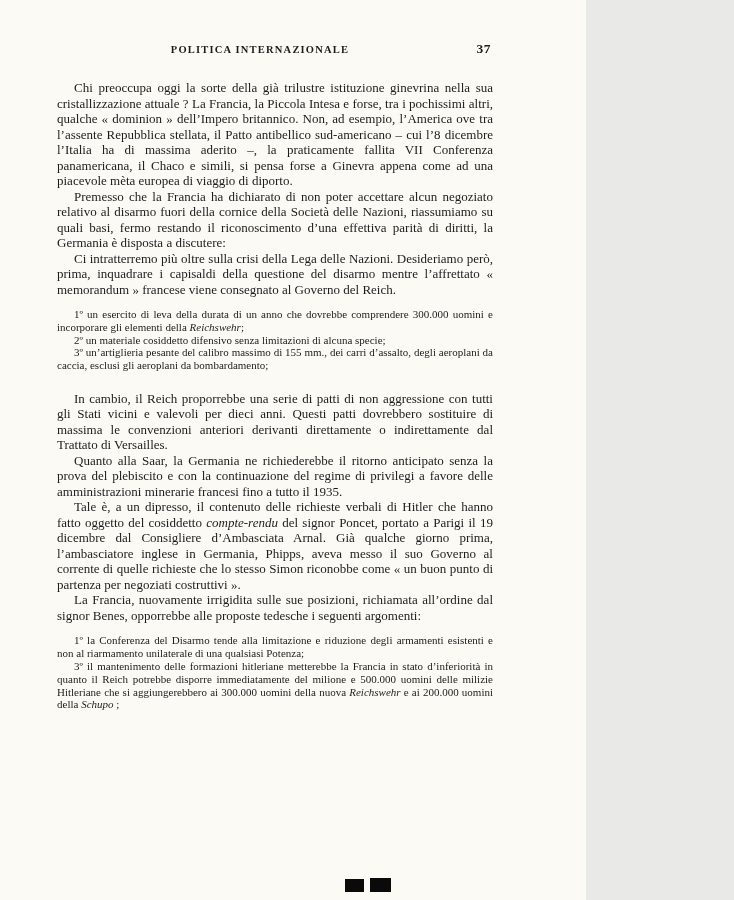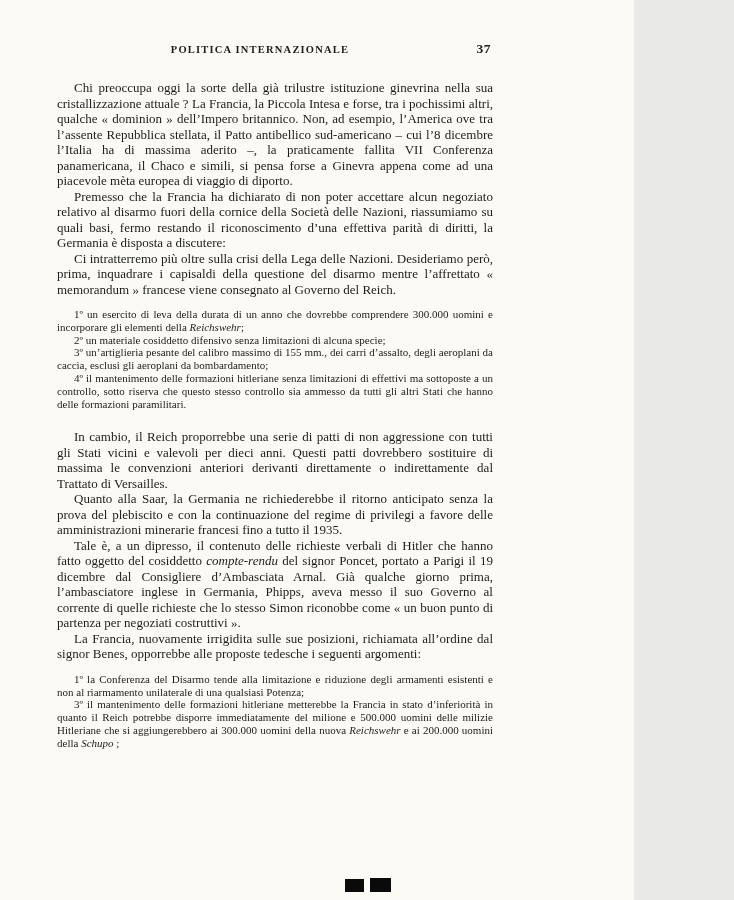--- a/index.html
+++ b/index.html
@@ -1,17 +1,17 @@
 <!DOCTYPE html>
 <html lang="it" style="--paper: #fbfaf5; --ink: #1c1c1c; --artifact-black: #0a0a0a; --artifact-gray: #6f6f6f;"><head>
 <meta charset="utf-8">
 <style>
   html,body{margin:0;padding:0;background:#e9e9e7;}
   .page{
-    width:634px;height:900px;position:relative;overflow:hidden;
+    width:586px;height:900px;position:relative;overflow:hidden;
     background:var(--paper,#fbfaf5);
     font-family:"Liberation Serif","DejaVu Serif",serif;
   }
   .content{
     position:absolute;left:57px;top:44px;width:436px;
     color:var(--ink,#1c1c1c);
   }
   .header{position:relative;height:16px;margin-bottom:20px;}
   .running-title{
     position:absolute;left:0;right:30px;text-align:center;
@@ -45,21 +45,20 @@
     </div>
 
     <p class="body-text">Chi preoccupa oggi la sorte della già trilustre istituzione ginevrina nella sua cristallizzazione attuale ? La Francia, la Piccola Intesa e forse, tra i pochissimi altri, qualche « dominion » dell’Impero britannico. Non, ad esempio, l’America ove tra l’assente Repubblica stellata, il Patto antibellico sud-americano – cui l’8 dicembre l’Italia ha di massima aderito –, la praticamente fallita VII Conferenza panamericana, il Chaco e simili, si pensa forse a Ginevra appena come ad una piacevole mèta europea di viaggio di diporto.</p>
     <p class="body-text">Premesso che la Francia ha dichiarato di non poter accettare alcun negoziato relativo al disarmo fuori della cornice della Società delle Nazioni, riassumiamo su quali basi, fermo restando il riconoscimento d’una effettiva parità di diritti, la Germania è disposta a discutere:</p>
     <p class="body-text">Ci intratterremo più oltre sulla crisi della Lega delle Nazioni. Desideriamo però, prima, inquadrare i capisaldi della questione del disarmo mentre l’affrettato « memorandum » francese viene consegnato al Governo del Reich.</p>
 
     <div class="list">
       <p class="small-text"><span>1º un esercito di leva della durata di un anno che dovrebbe comprendere 300.000 uomini e incorporare gli elementi della </span><span class="it">Reichswehr</span><span>;</span></p>
       <p class="small-text">2º un materiale cosiddetto difensivo senza limitazioni di alcuna specie;</p>
       <p class="small-text">3º un’artiglieria pesante del calibro massimo di 155 mm., dei carri d’assalto, degli aeroplani da caccia, esclusi gli aeroplani da bombardamento;</p>
-      <p class="small-text">4º il mantenimento delle formazioni hitleriane senza limitazioni di effettivi ma sottoposte a un controllo, sotto riserva che questo stesso controllo sia ammesso da tutti gli altri Stati che hanno delle formazioni paramilitari.</p>
     </div>
 
     <p class="body-text after-list">In cambio, il Reich proporrebbe una serie di patti di non aggressione con tutti gli Stati vicini e valevoli per dieci anni. Questi patti dovrebbero sostituire di massima le convenzioni anteriori derivanti direttamente o indirettamente dal Trattato di Versailles.</p>
     <p class="body-text">Quanto alla Saar, la Germania ne richiederebbe il ritorno anticipato senza la prova del plebiscito e con la continuazione del regime di privilegi a favore delle amministrazioni minerarie francesi fino a tutto il 1935.</p>
     <p class="body-text"><span>Tale è, a un dipresso, il contenuto delle richieste verbali di Hitler che hanno fatto oggetto del cosiddetto </span><span class="it">compte-rendu</span><span> del signor Poncet, portato a Parigi il 19 dicembre dal Consigliere d’Ambasciata Arnal. Già qualche giorno prima, l’ambasciatore inglese in Germania, Phipps, aveva messo il suo Governo al corrente di quelle richieste che lo stesso Simon riconobbe come « un buon punto di partenza per negoziati costruttivi ».</span></p>
     <p class="body-text">La Francia, nuovamente irrigidita sulle sue posizioni, richiamata all’ordine dal signor Benes, opporrebbe alle proposte tedesche i seguenti argomenti:</p>
 
     <div class="list list2">
       <p class="small-text">1º la Conferenza del Disarmo tende alla limitazione e riduzione degli armamenti esistenti e non al riarmamento unilaterale di una qualsiasi Potenza;</p>
       <p class="small-text"><span>3º il mantenimento delle formazioni hitleriane metterebbe la Francia in stato d’inferiorità in quanto il Reich potrebbe disporre immediatamente del milione e 500.000 uomini delle milizie Hitleriane che si aggiungerebbero ai 300.000 uomini della nuova </span><span class="it">Reichswehr</span><span> e ai 200.000 uomini della </span><span class="it">Schupo</span><span> ;</span></p>

